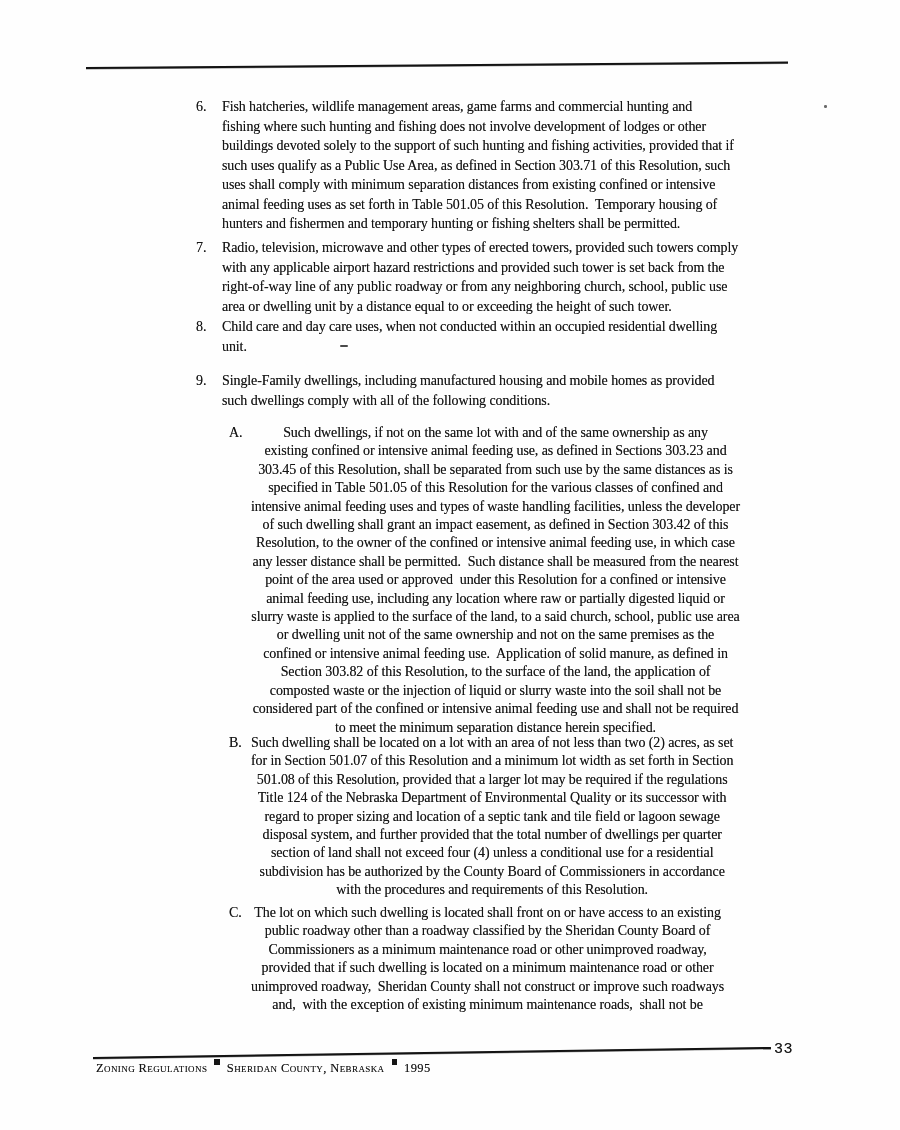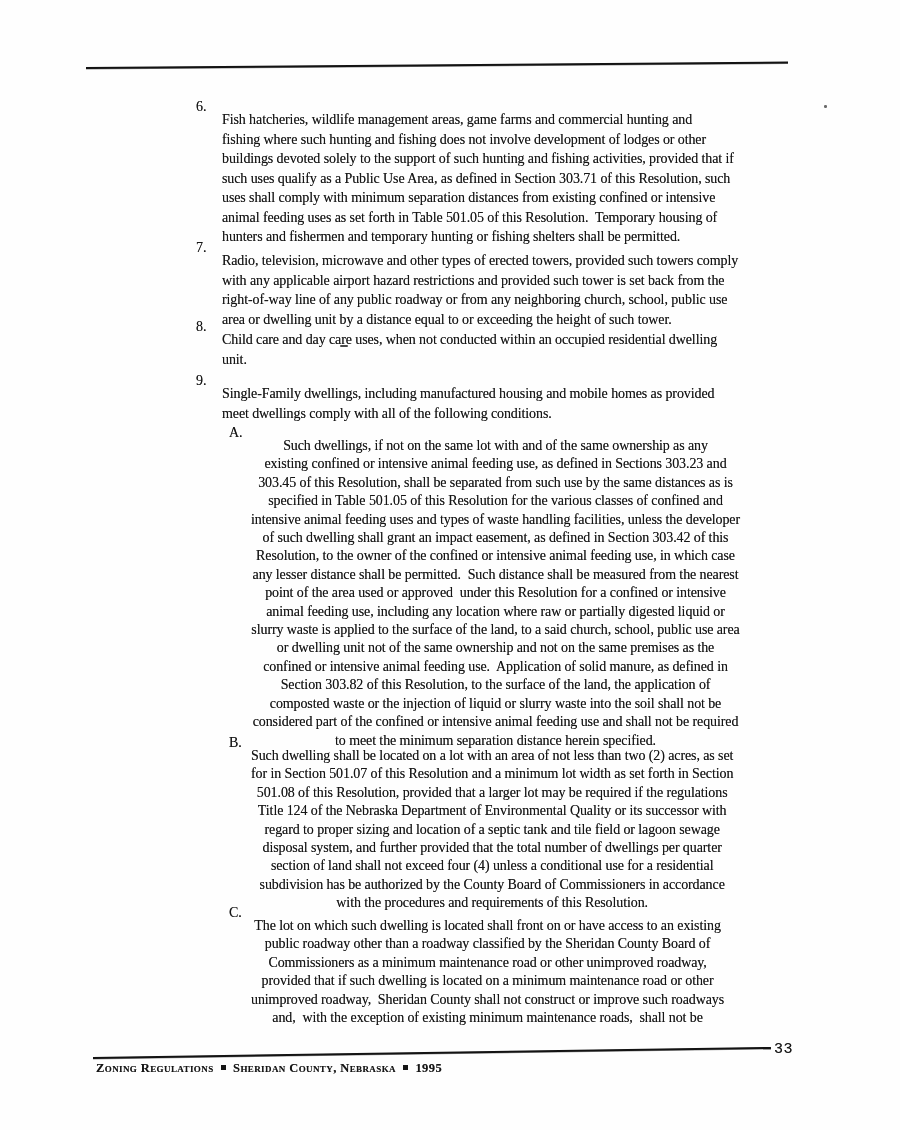--- a/index.html
+++ b/index.html
@@ -58,21 +58,20 @@
     font-size: 14px;
     line-height: 18.4px;
     text-shadow: 0 0 0.6px rgba(0,0,0,0.55);
   }
   .txt {
     position: absolute;
     white-space: pre;
     font-size: 14px;
     letter-spacing: -0.1px;
     text-shadow: 0 0 0.6px rgba(0,0,0,0.55);
-    margin-top: 13px;
   }
   .txt.main {
     left: 222px;
     line-height: 19.5px;
   }
   .txt.sub {
     left: 251px;
     line-height: 18.4px;
     text-align: center;
   }
@@ -94,24 +93,23 @@
     height: 2.5px;
     background: #6a6a6a;
     border-radius: 50%;
   }
   
   .footer-caption {
     position: absolute;
     left: 96px;
     top: 1061px;
     display: flex;
-    align-items: center;
     gap: 7px;
     font-variant: small-caps;
-    font-weight: 700;
+    font-weight: 400;
     font-size: 12.5px;
     letter-spacing: 0.4px;
     text-shadow: 0 0 0.5px rgba(0,0,0,0.5);
     white-space: nowrap;
   }
   .footer-square {
     display: inline-block;
     width: 5.5px;
     height: 5.5px;
     background: #151515;
@@ -157,21 +155,21 @@
   <div class="item" style="top:317px">
     <span class="num">8.</span>
     <div class="txt main">Child care and day care uses, when not conducted within an occupied residential dwelling
 unit.</div>
   </div>
   <span class="artifact-dash"></span>
 
   <div class="item" style="top:371px">
     <span class="num">9.</span>
     <div class="txt main">Single-Family dwellings, including manufactured housing and mobile homes as provided
-meet dwellings comply with all of the following conditions.</div>
+such dwellings comply with all of the following conditions.</div>
   </div>
 
   <div class="subitem" style="top:424px">
     <span class="letter">A.</span>
     <div class="txt sub">Such dwellings, if not on the same lot with and of the same ownership as any
 existing confined or intensive animal feeding use, as defined in Sections 303.23 and
 303.45 of this Resolution, shall be separated from such use by the same distances as is
 specified in Table 501.05 of this Resolution for the various classes of confined and
 intensive animal feeding uses and types of waste handling facilities, unless the developer
 of such dwelling shall grant an impact easement, as defined in Section 303.42 of this

